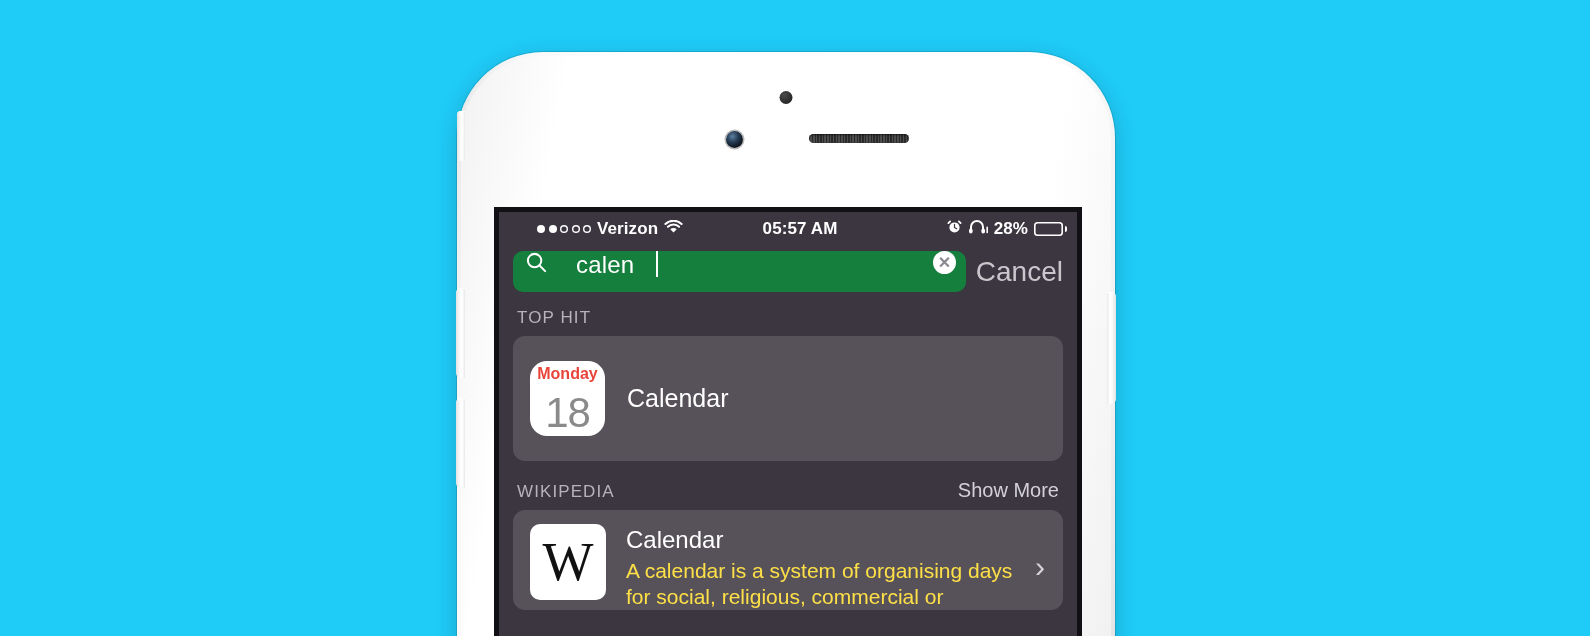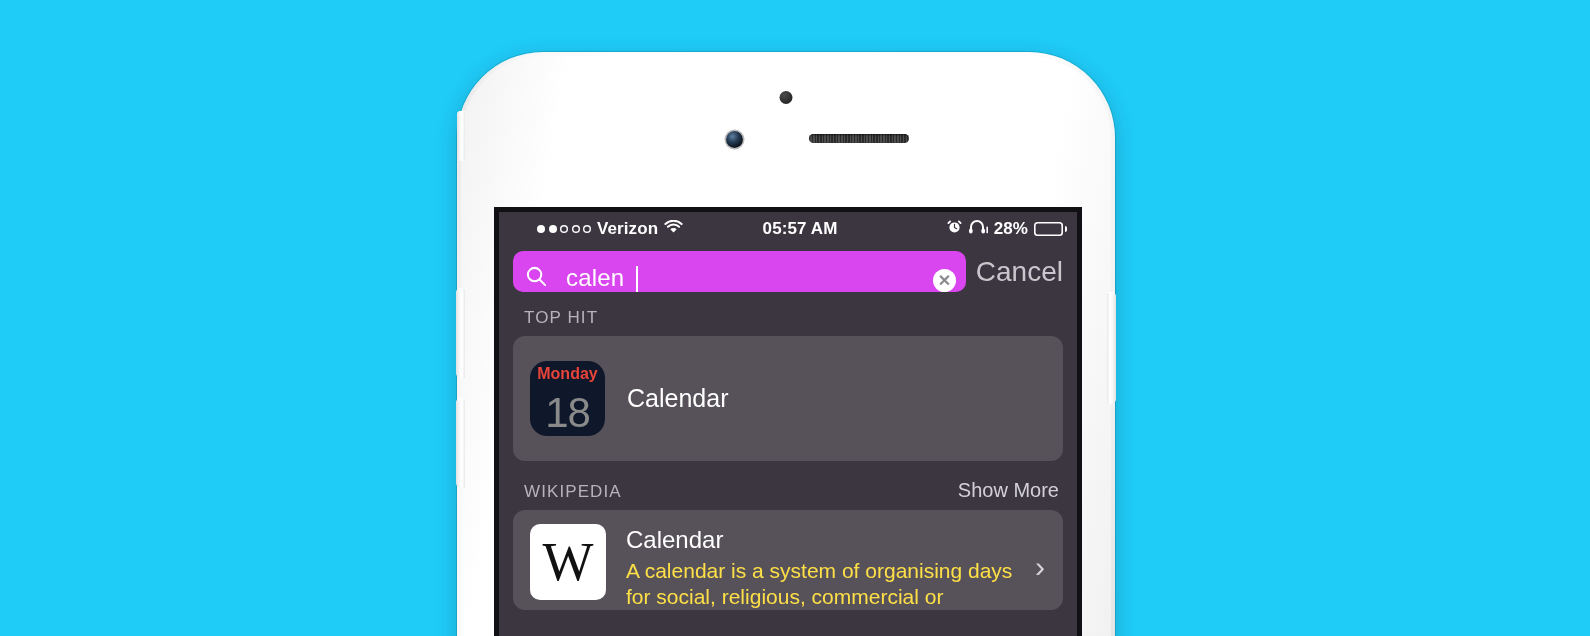--- a/index.html
+++ b/index.html
@@ -64,37 +64,37 @@
   .dot.on  { background:#fff; }
   .dot.off { background:transparent; box-shadow:inset 0 0 0 1.4px #fff; }
   #battery-shell { width:29px; height:14px; border-radius:3.5px;
     box-shadow:inset 0 0 0 1.6px #fff; position:relative; padding:2px; }
   #battery-shell:after { content:""; position:absolute; right:-4px; top:4px;
     width:2.5px; height:6px; border-radius:0 2px 2px 0; background:#fff; }
   #battery-fill { height:100%; width:30%; background:#fff; border-radius:1.5px; }
 
   
   #search-row { display:flex; align-items:center; gap:10px; padding:6px 12px 10px 14px; }
-  #search-field { flex:1; height:41px; background:#d946ef; border-radius:10px;
-    display:flex; align-items:flex-end; padding:0 10px 0 12px; gap:18px; }
+  #search-field { flex:1; height:41px; background:#15803d; border-radius:10px;
+    display:flex; align-items:flex-start; padding:0 10px 0 12px; gap:28px; }
   #search-text { color:#fff; font-size:24px; letter-spacing:.2px; white-space:nowrap; }
   #text-caret { width:2px; height:26px; background:#fff; margin-left:-6px; }
   #clear-button { width:23px; height:23px; border-radius:50%; background:#fff;
     display:flex; align-items:center; justify-content:center; flex:0 0 auto;
     color:#8c8a90; font-size:16px; font-weight:bold; line-height:1; }
   #cancel-button { color:#c9c7cc; font-size:28px; white-space:nowrap; padding-right:2px; }
 
   
-  .section-header { display:flex; align-items:baseline; padding:6px 18px 8px 25px;justify-content:center; }
+  .section-header { display:flex; align-items:baseline; padding:6px 18px 8px 18px;justify-content:center; }
   .section-title { color:#b6b3bb; font-size:17px; letter-spacing:1.1px; flex:1; }
   .section-action { color:#d3d1d7; font-size:20px; }
 
   .card { margin:0 14px; background:#575159; border-radius:12px; }
   #top-hit-card { height:125px; display:flex; align-items:center; padding-left:17px; }
-  #calendar-icon { width:75px; height:75px; border-radius:17px; background:#0f172a;
+  #calendar-icon { width:75px; height:75px; border-radius:17px; background:#ffffff;
     display:flex; flex-direction:column; align-items:center; justify-content:center;
     flex:0 0 auto; overflow:hidden;gap:10px; }
   #calendar-icon-weekday { color:#e8443a; font-size:16px; font-weight:bold;
     line-height:1; margin-top:4px; }
   #calendar-icon-day { color:#8a8a8a; font-size:42px; font-weight:300;
     line-height:1.02; letter-spacing:-1px; }
   #top-hit-label { color:#fff; font-size:25px; margin-left:22px; }
 
   #wiki-card { display:flex; align-items:flex-start; padding:14px 12px 0 17px; height:100px; }
   #wiki-logo { width:76px; height:76px; border-radius:10px; background:#fff;

